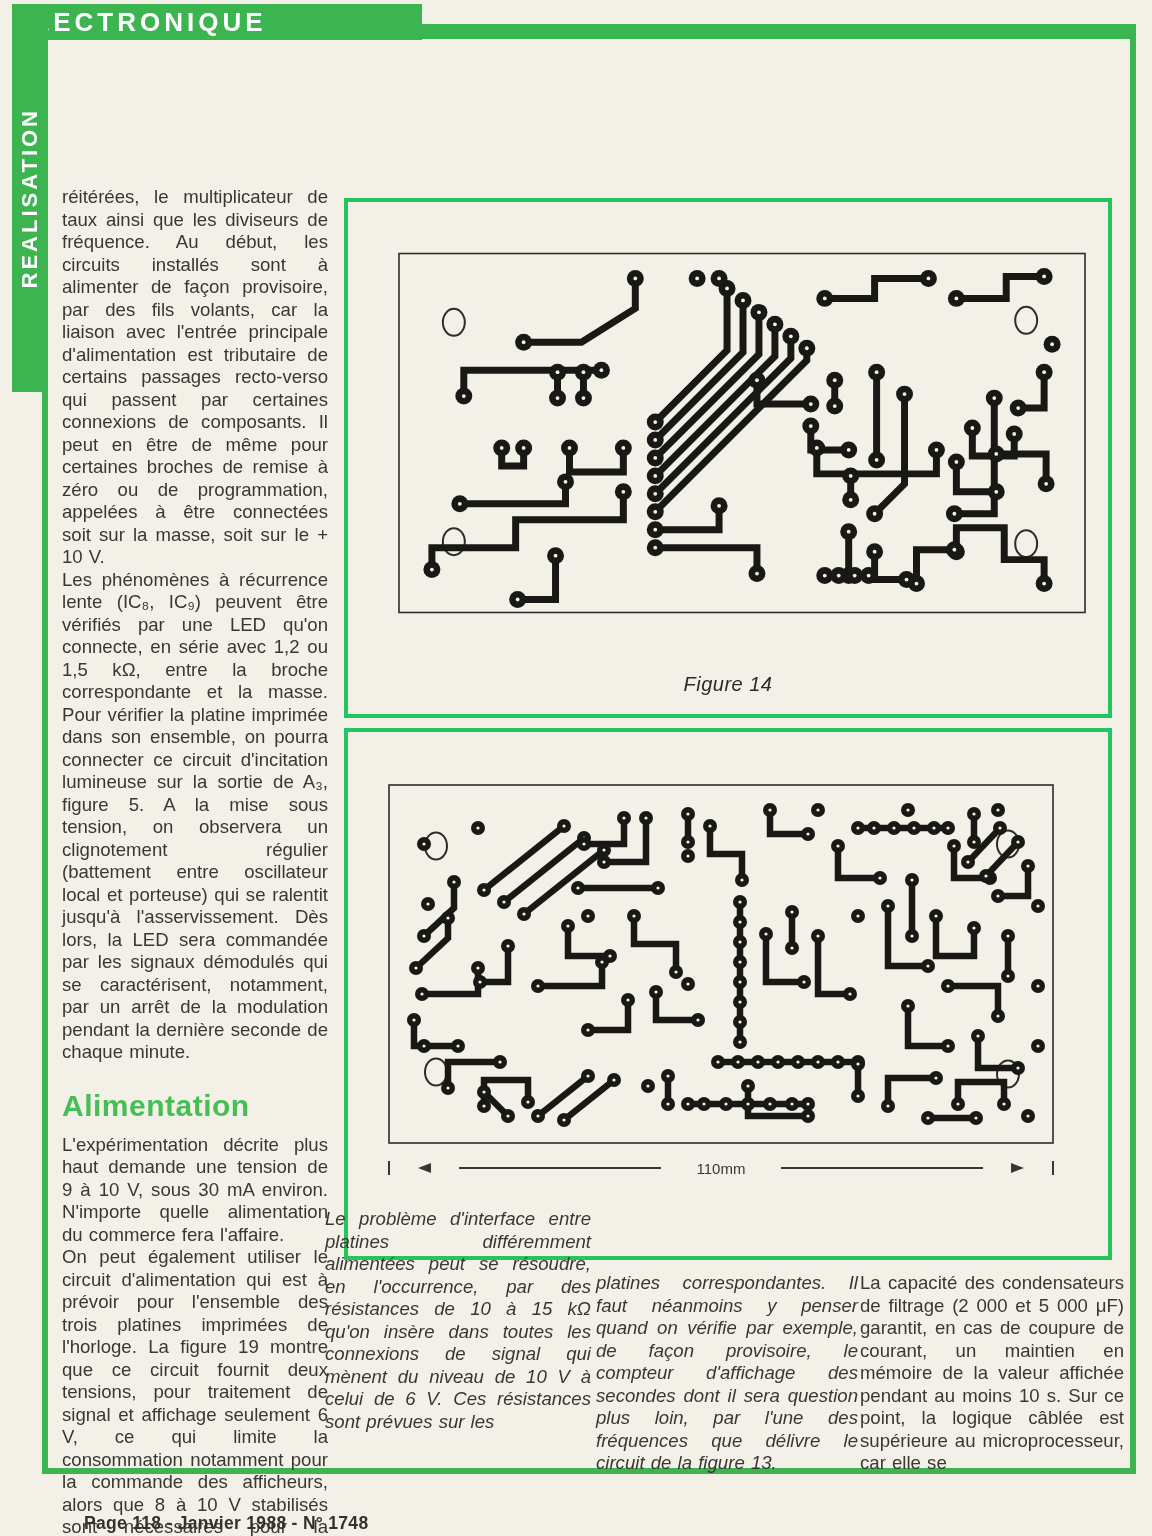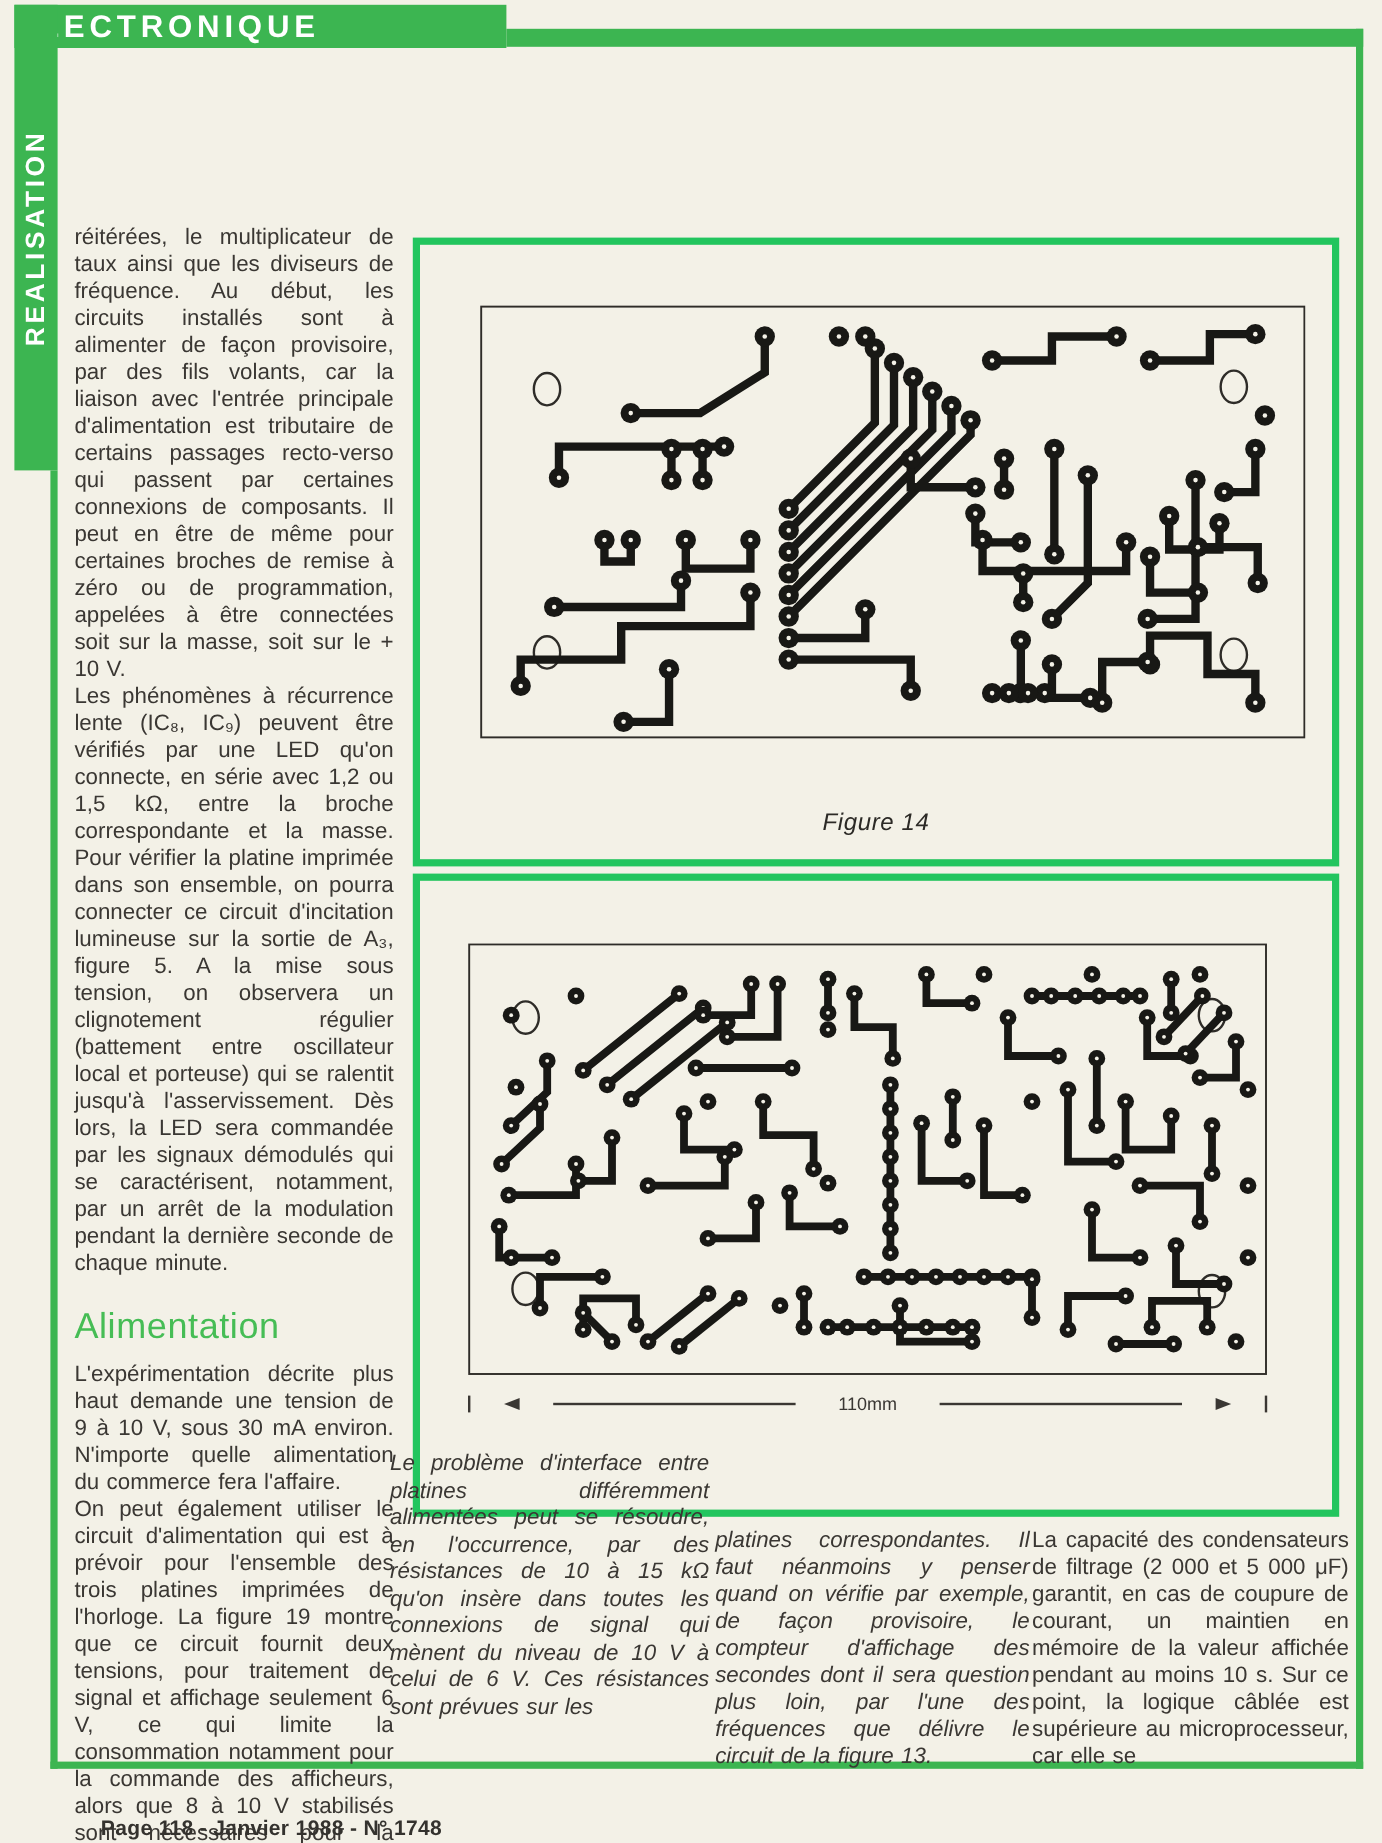--- a/index.html
+++ b/index.html
@@ -30,28 +30,28 @@
   .frame-right-line{position:absolute;left:1130px;top:24px;width:6px;height:1450px;background:var(--green);}
   .frame-bottom-line{position:absolute;left:42px;top:1468px;width:1094px;height:6px;background:var(--green);}
   
   .body-col{
     position:absolute;font-size:18.6px;line-height:22.5px;text-align:justify;
     word-spacing:1px;color:#3a3733;
   }
   .body-col p{margin:0;}
   .col-main{left:62px;top:186px;width:266px;}
   .section-heading{
-    margin:26px 0 12px 0;font-size:30px;line-height:32px;font-weight:normal;
+    margin:26px 0 12px 0;font-size:30px;line-height:32px;font-weight:bold;
     color:#46bd55;letter-spacing:0.5px;
   }
   .col-b1{left:325px;top:1208px;width:266px;font-style:italic;}
   .col-b2{left:596px;top:1272px;width:262px;font-style:italic;}
   .col-b3{left:860px;top:1272px;width:264px;}
   
-  .figure-box{position:absolute;border:6px solid #22c55e;background:transparent;}
+  .figure-box{position:absolute;border:4px solid #22c55e;background:transparent;}
   .fig14{left:344px;top:198px;width:760px;height:512px;}
   .fig15{left:344px;top:728px;width:760px;height:524px;}
   .pcb{position:absolute;display:block;}
   .pcb14{left:50px;top:50px;width:688px;height:362px;}
   .pcb15{left:40px;top:52px;width:666px;height:360px;}
   .fig-caption{
     position:absolute;left:0;right:0;bottom:18px;text-align:center;
     font-style:italic;font-size:20px;color:#2c2a26;letter-spacing:0.5px;
   }
   

